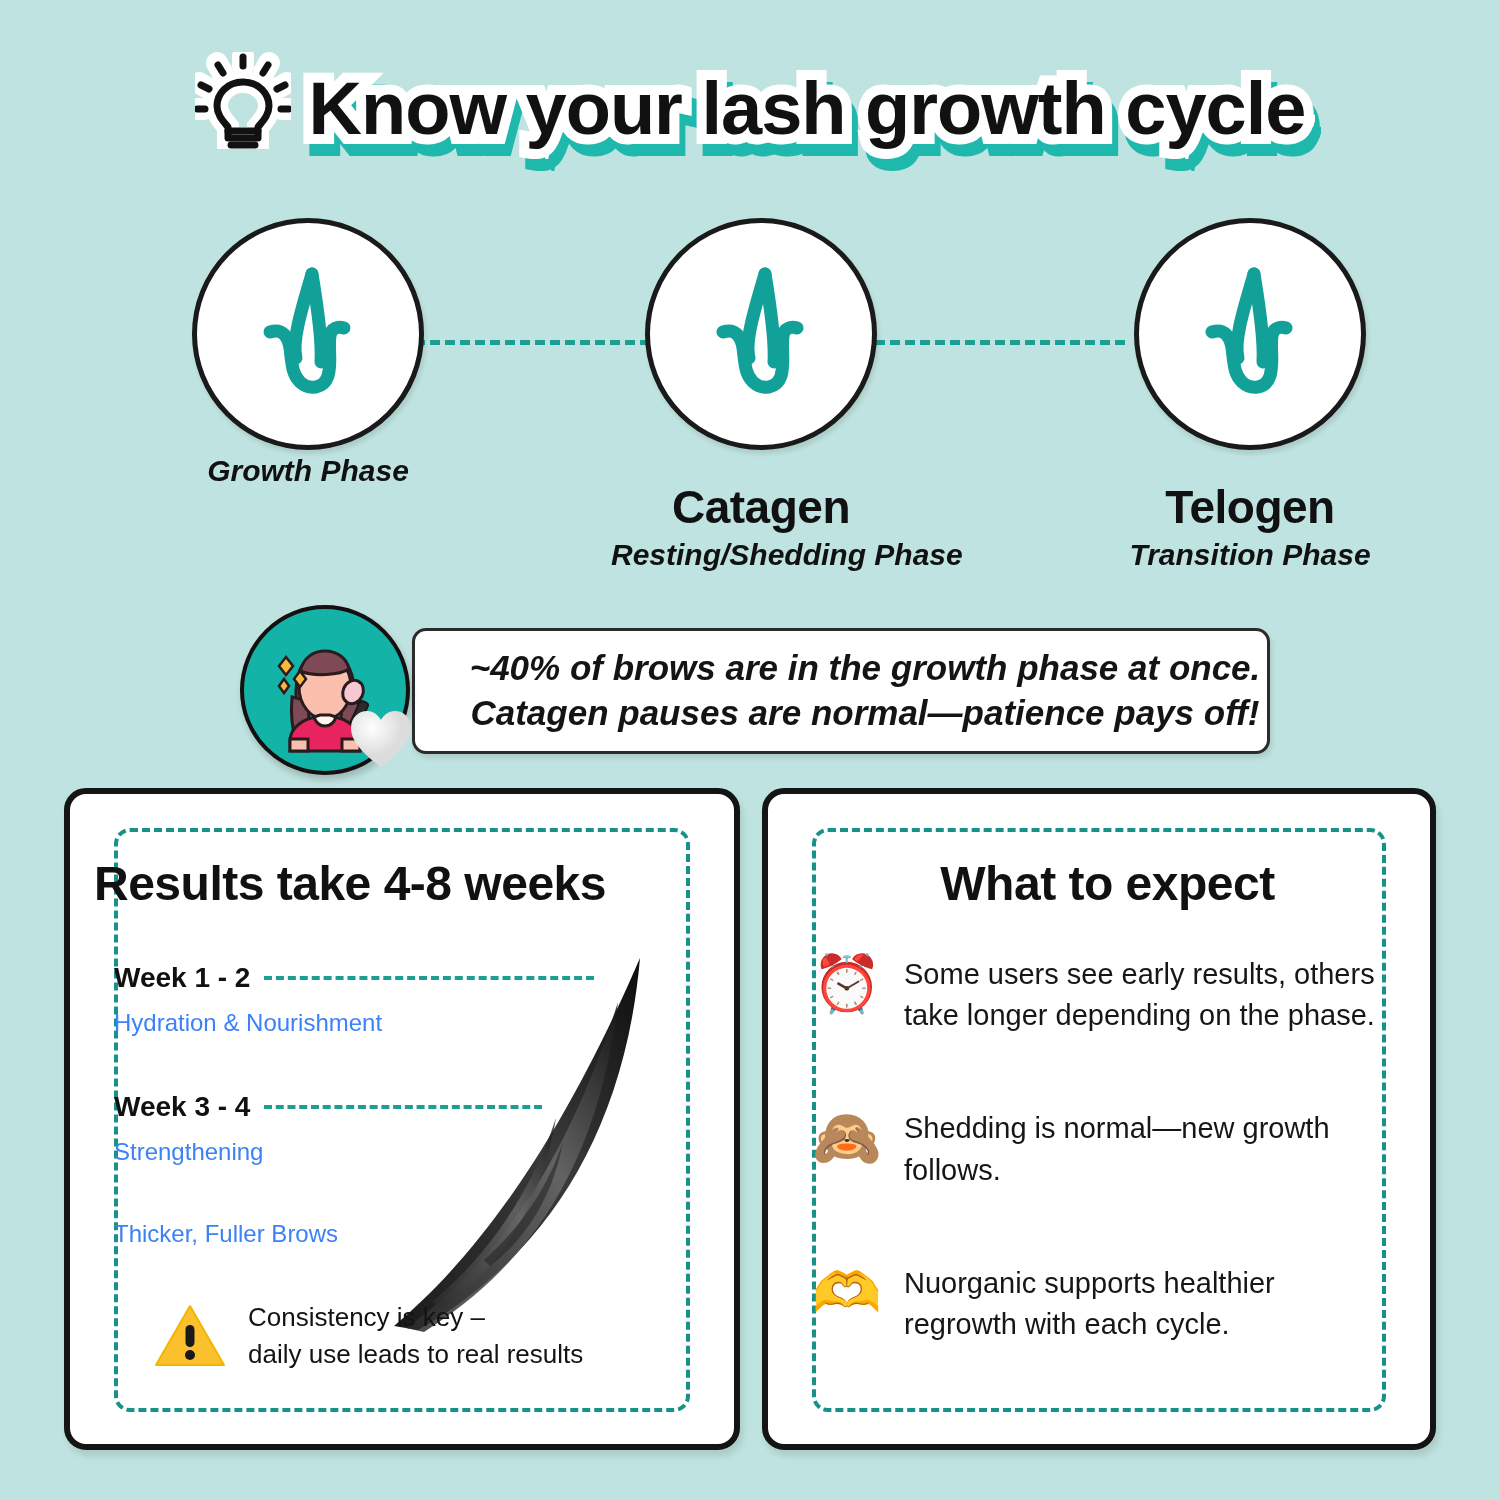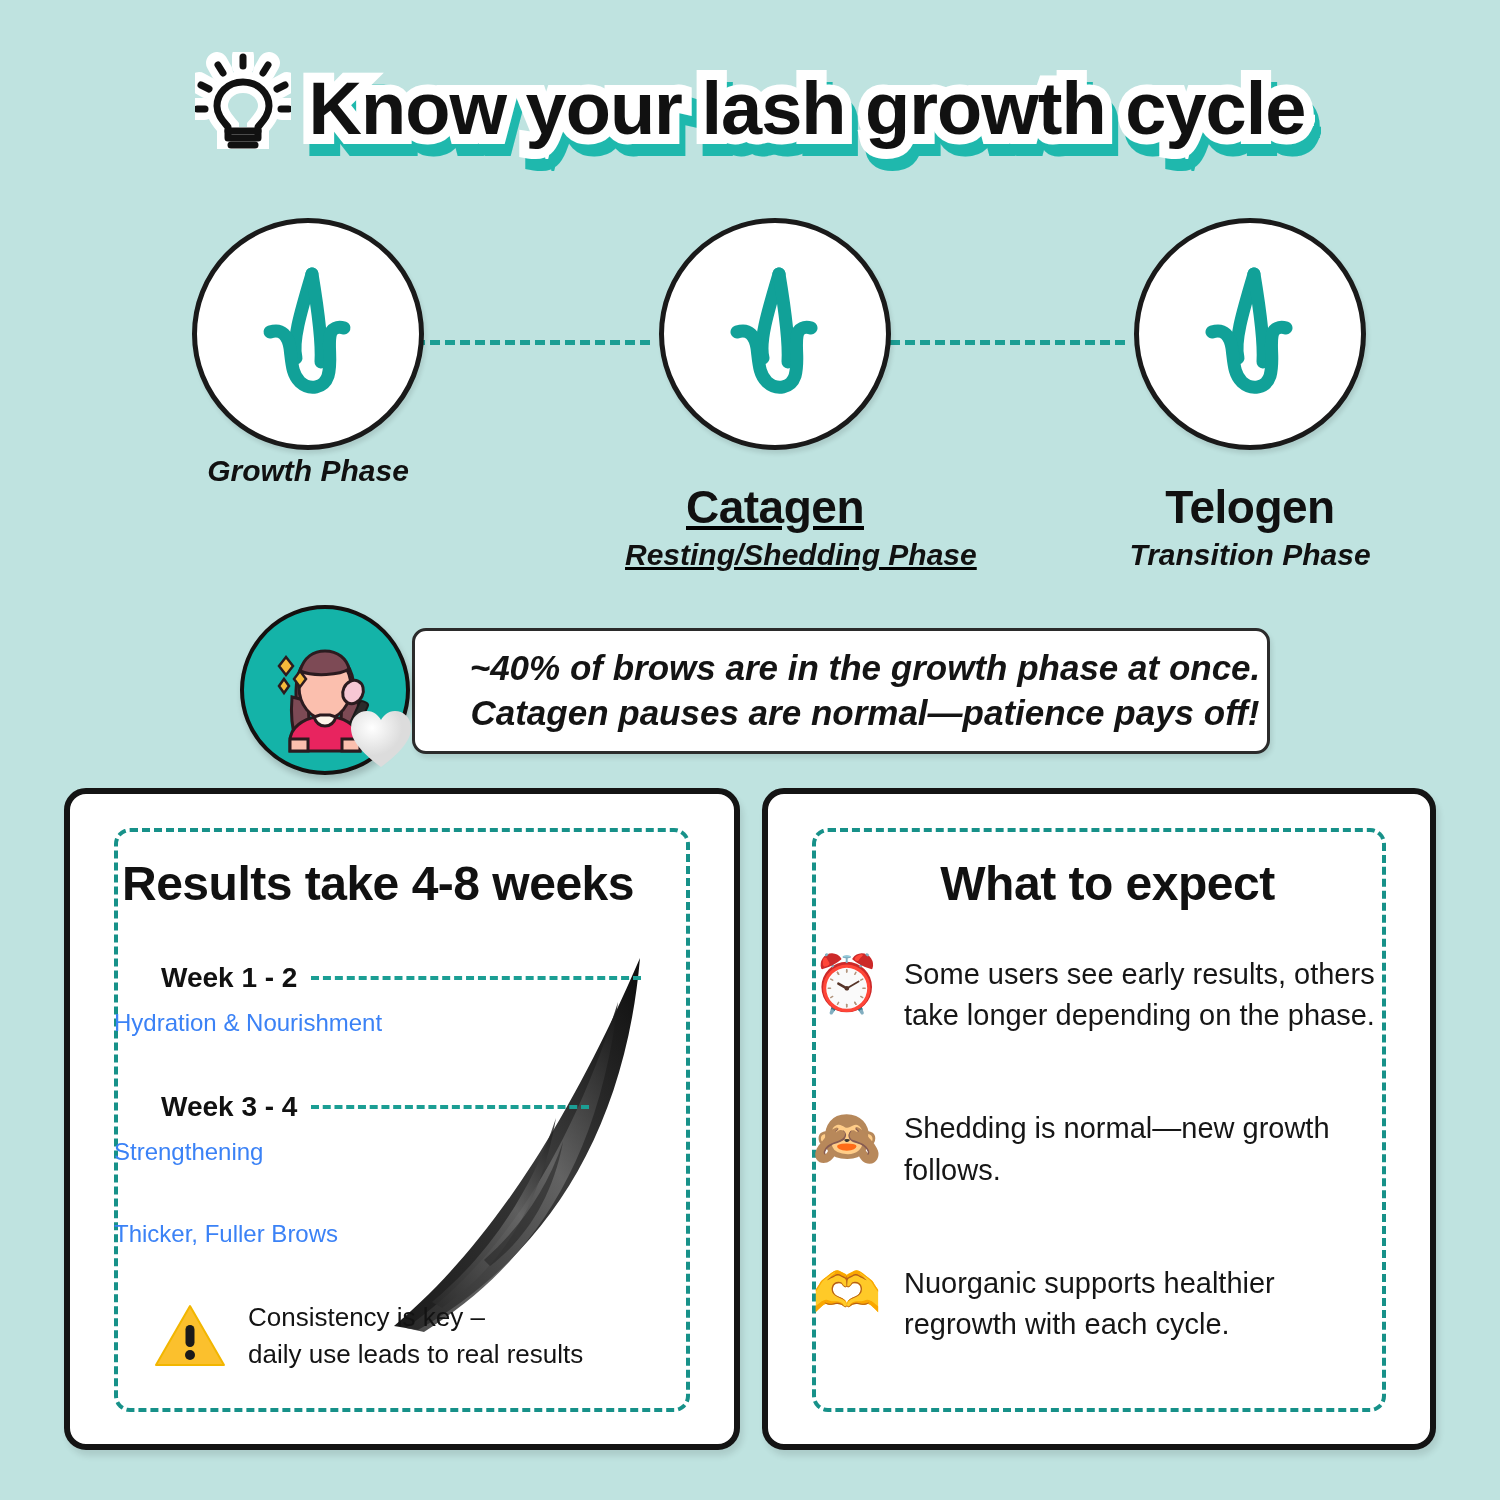--- a/index.html
+++ b/index.html
@@ -49,21 +49,21 @@
   .conn-1 { left: 280px; width: 250px; }
   .conn-2 { left: 755px; width: 250px; }
 
   .phase {
     position: absolute;
     top: 0;
     width: 300px;
     text-align: center;
   }
   .phase-1 { left: 38px; }
-  .phase-2 { left: 505px; text-decoration: underline; }
+  .phase-2 { left: 491px; }
   .phase-3 { left: 980px; }
 
   .circle {
     width: 232px; height: 232px;
     margin: 0 auto;
     border-radius: 50%;
     background: #ffffff;
     border: 5px solid #1a1a1a;
     display: flex;
     align-items: center;
@@ -160,37 +160,36 @@
   .card-title {
     position: absolute;
     left: 0; right: 0;
     text-align: center;
     font-size: 48px;
     font-weight: bold;
     color: #111;
     letter-spacing: -0.5px;
     padding-left: 17px;
   }
-  .card-title-left  { top: 62px; text-align: left; padding-left: 52px; }
+  .card-title-left  { top: 62px; text-align: left; padding-left: 24px; }
   .card-title-right { top: 62px; }
 
   
   .timeline {
     position: absolute;
     left: 44px; top: 168px; right: 40px;
   }
   .tl-item { position: relative; margin-bottom: 54px; }
   .tl-head { display: flex; align-items: center; }
   .tl-week {
     font-size: 28px;
     font-weight: bold;
     color: #111;
     white-space: nowrap;
     flex: none;
-    padding-left: 47px;
   }
   .tl-dash {
     margin-left: 14px;
     height: 0;
     border-top: 4px dashed #1b9e94;
   }
   .tl-dash-1 { width: 330px; }
   .tl-dash-2 { width: 278px; }
   .tl-dash-3 { width: 198px; }
   .tl-desc {

